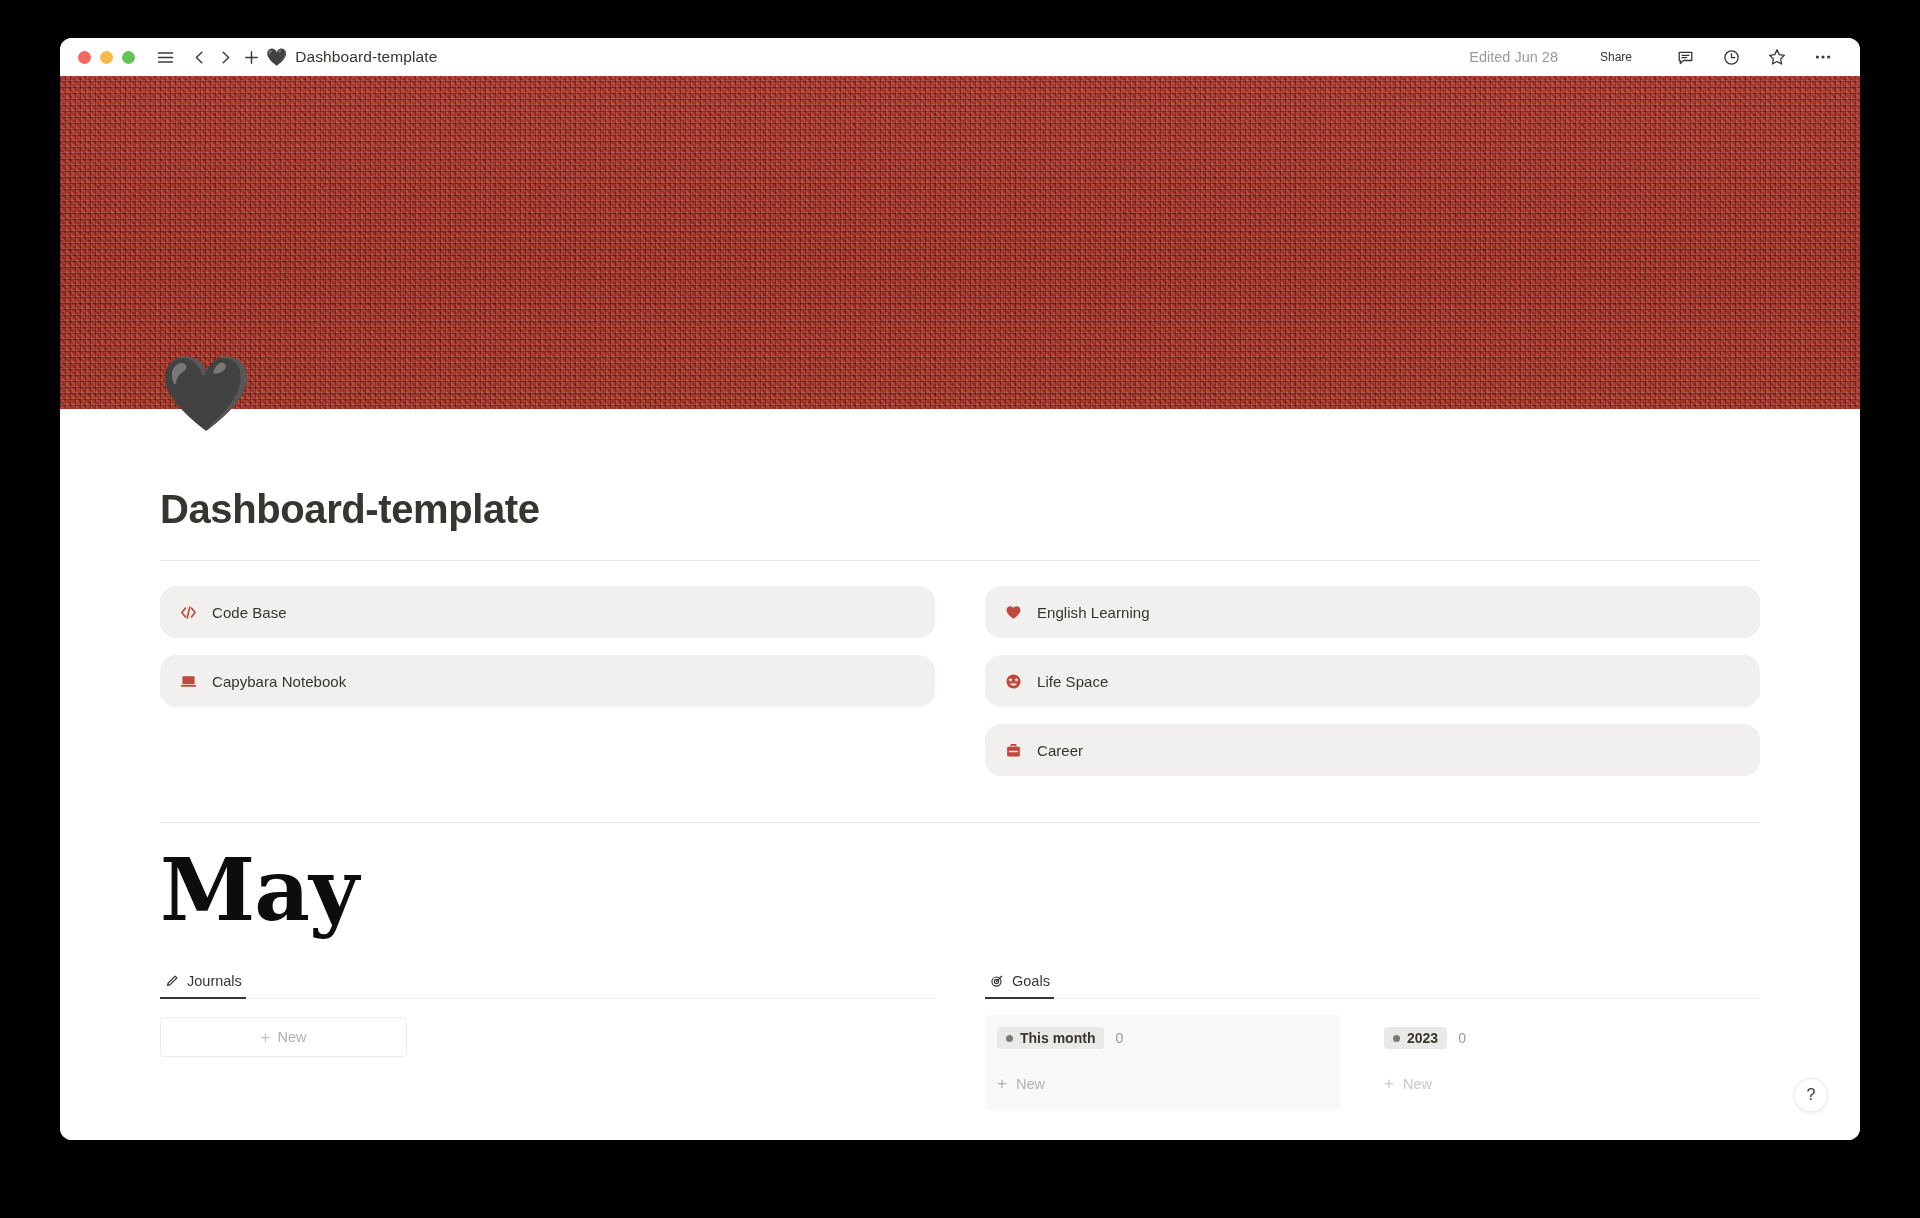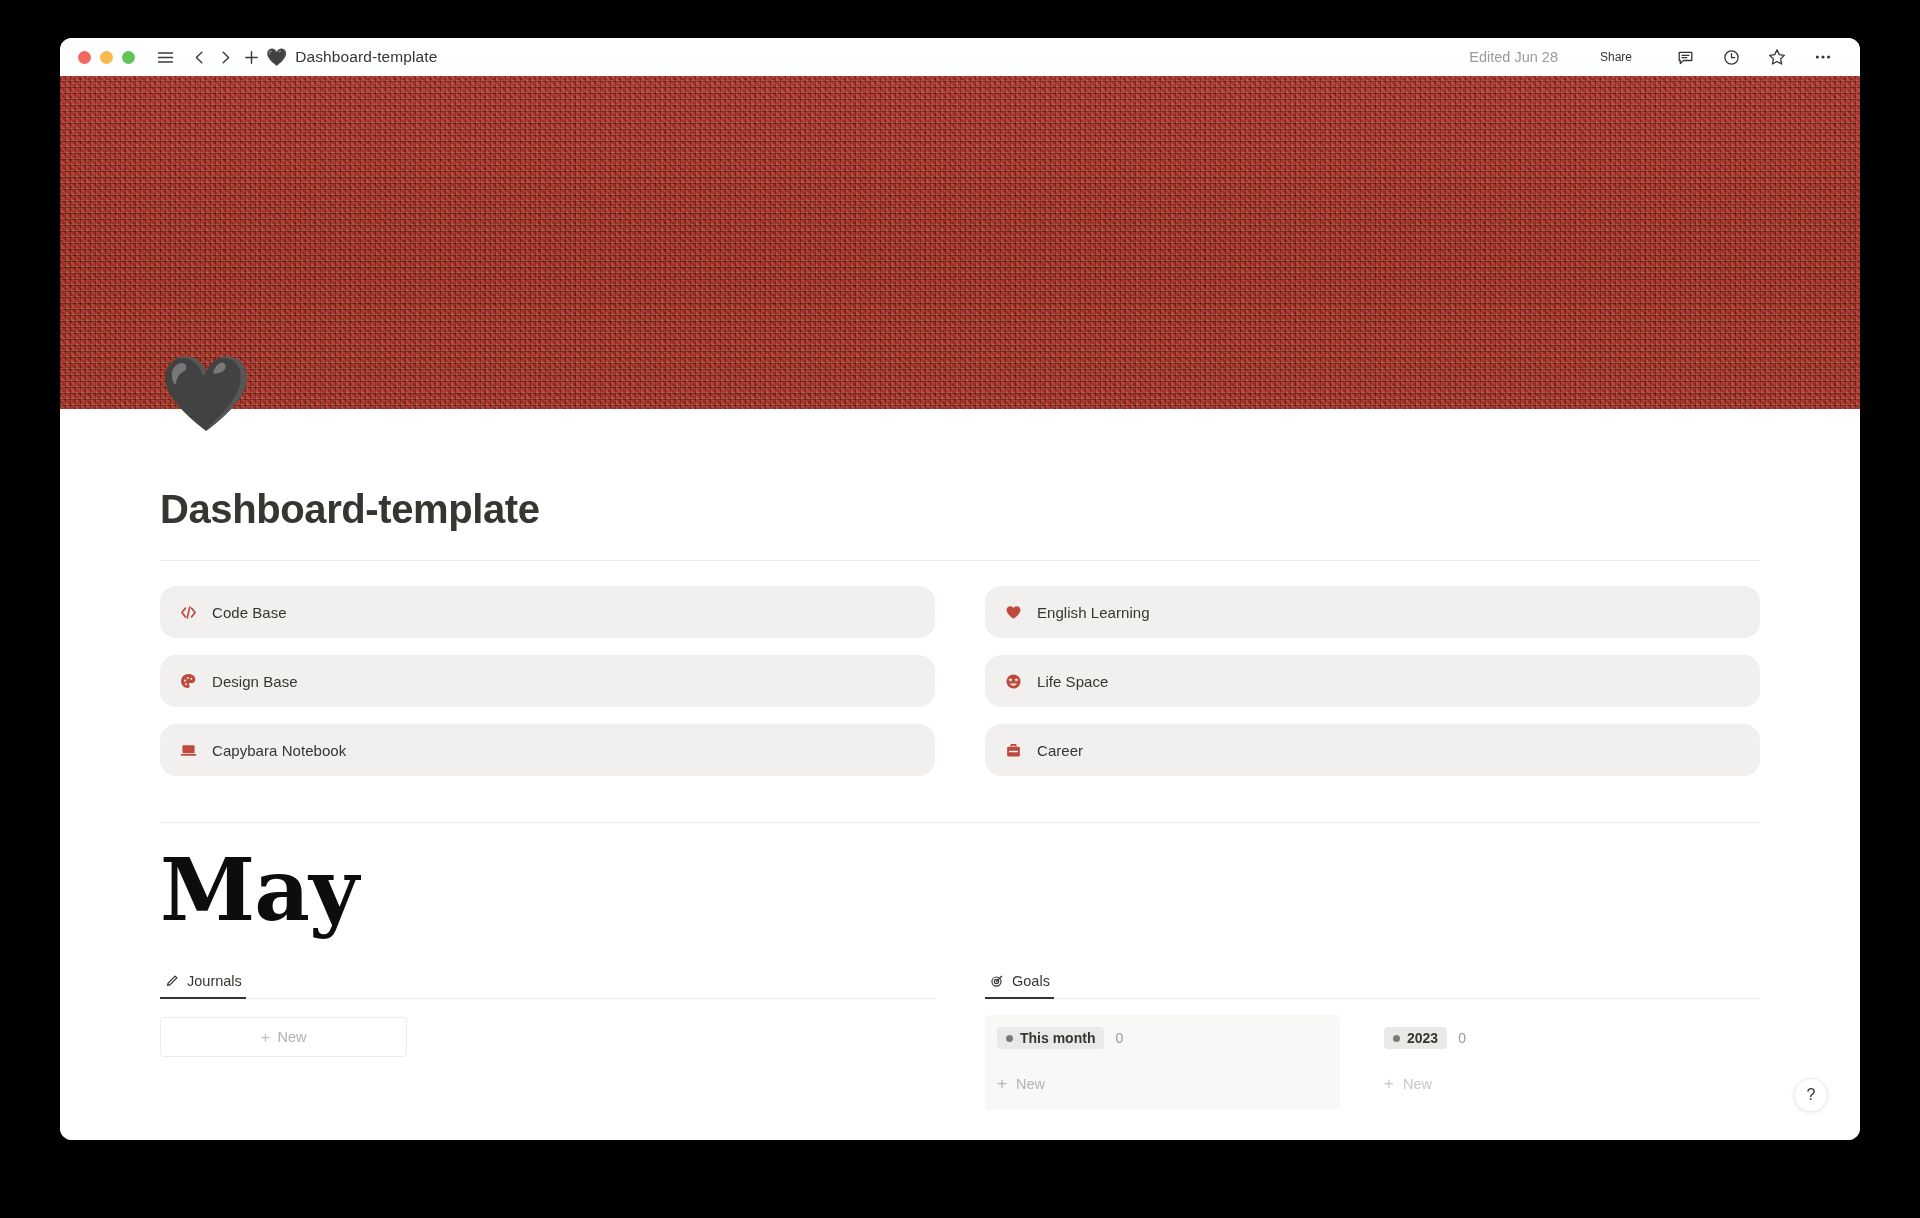--- a/index.html
+++ b/index.html
@@ -350,32 +350,20 @@
           <div class="link-card">
             <span class="ic">
               <svg width="19" height="19" viewBox="0 0 20 20" fill="none" stroke="currentColor" stroke-width="1.7" stroke-linecap="round" stroke-linejoin="round">
                 <path d="M6.8 5.4L3 10l3.8 4.6M13.2 5.4L17 10l-3.8 4.6"></path>
                 <path d="M11.3 4.2L8.7 15.8"></path>
               </svg>
             </span>
             <span class="lbl">Code Base</span>
           </div>
 
-          <div class="link-card">
-            <span class="ic">
-              <svg width="19" height="19" viewBox="0 0 20 20" fill="currentColor">
-                <path d="M10 2.2c-4.3 0-7.8 3.3-7.8 7.5 0 4.1 3.2 7.1 7 7.1 1.3 0 2.1-.7 2.1-1.7 0-.5-.2-.8-.5-1.2-.3-.3-.4-.6-.4-1 0-.8.6-1.4 1.5-1.4h1.5c2.2 0 3.8-1.5 3.8-3.6 0-3.2-3.1-5.7-7.2-5.7z"></path>
-                <circle cx="6.3" cy="9" r="1.15" fill="#F1F0EE"></circle>
-                <circle cx="9.3" cy="6.3" r="1.15" fill="#F1F0EE"></circle>
-                <circle cx="13.0" cy="7.2" r="1.05" fill="#F1F0EE"></circle>
-                <circle cx="7.3" cy="13.0" r="1.05" fill="#F1F0EE"></circle>
-              </svg>
-            </span>
-            <span class="lbl">Design Base</span>
-          </div>
 
           <div class="link-card">
             <span class="ic">
               <svg width="19" height="19" viewBox="0 0 20 20" fill="currentColor">
                 <rect x="3.6" y="4.6" width="12.8" height="8.2" rx="0.9"></rect>
                 <rect x="1.8" y="13.6" width="16.4" height="1.9" rx="0.9"></rect>
               </svg>
             </span>
             <span class="lbl">Capybara Notebook</span>
           </div>

